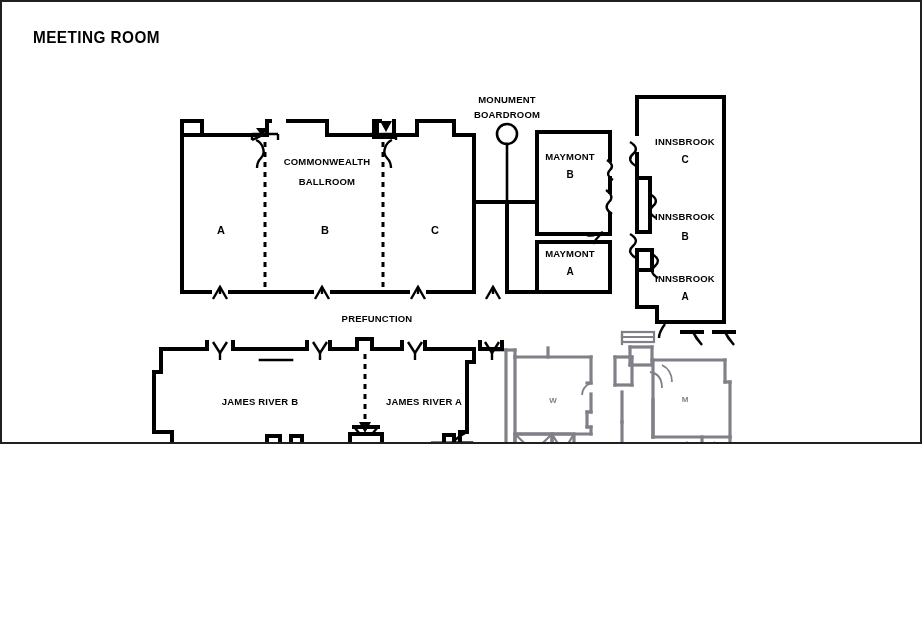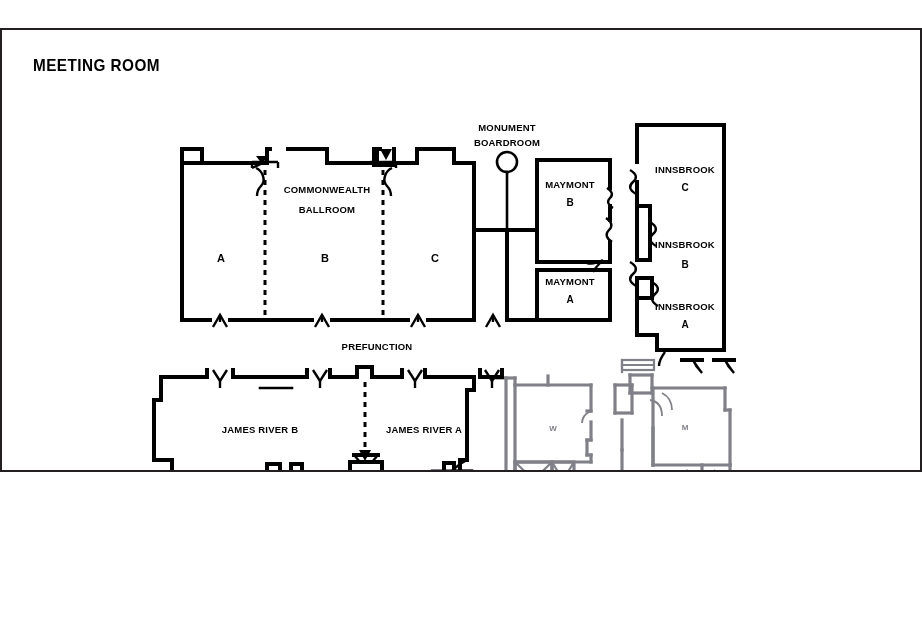--- a/index.html
+++ b/index.html
@@ -1,19 +1,19 @@
 <!DOCTYPE html>
 <html><head>
 <meta charset="utf-8">
 <style>
   html,body{margin:0;padding:0;background:#ffffff;}
   body{font-family:"Liberation Sans",sans-serif;}
   #page{
     position:relative;width:922px;height:444px;background:#ffffff;
-    box-sizing:border-box;border:2px solid #231f20;overflow:hidden;margin-top:28px;
+    box-sizing:border-box;border:2px solid #231f20;overflow:hidden;
   }
   #plan{position:absolute;left:0;top:0;width:922px;height:629px;}
   .ttl{
     position:absolute;left:31px;top:26px;
     font-family:"Liberation Sans",sans-serif;
     font-weight:bold;font-size:17px;letter-spacing:.5px;
     color:#000;transform:scaleX(.9);transform-origin:left center;
     white-space:nowrap;
   }
   svg text{

